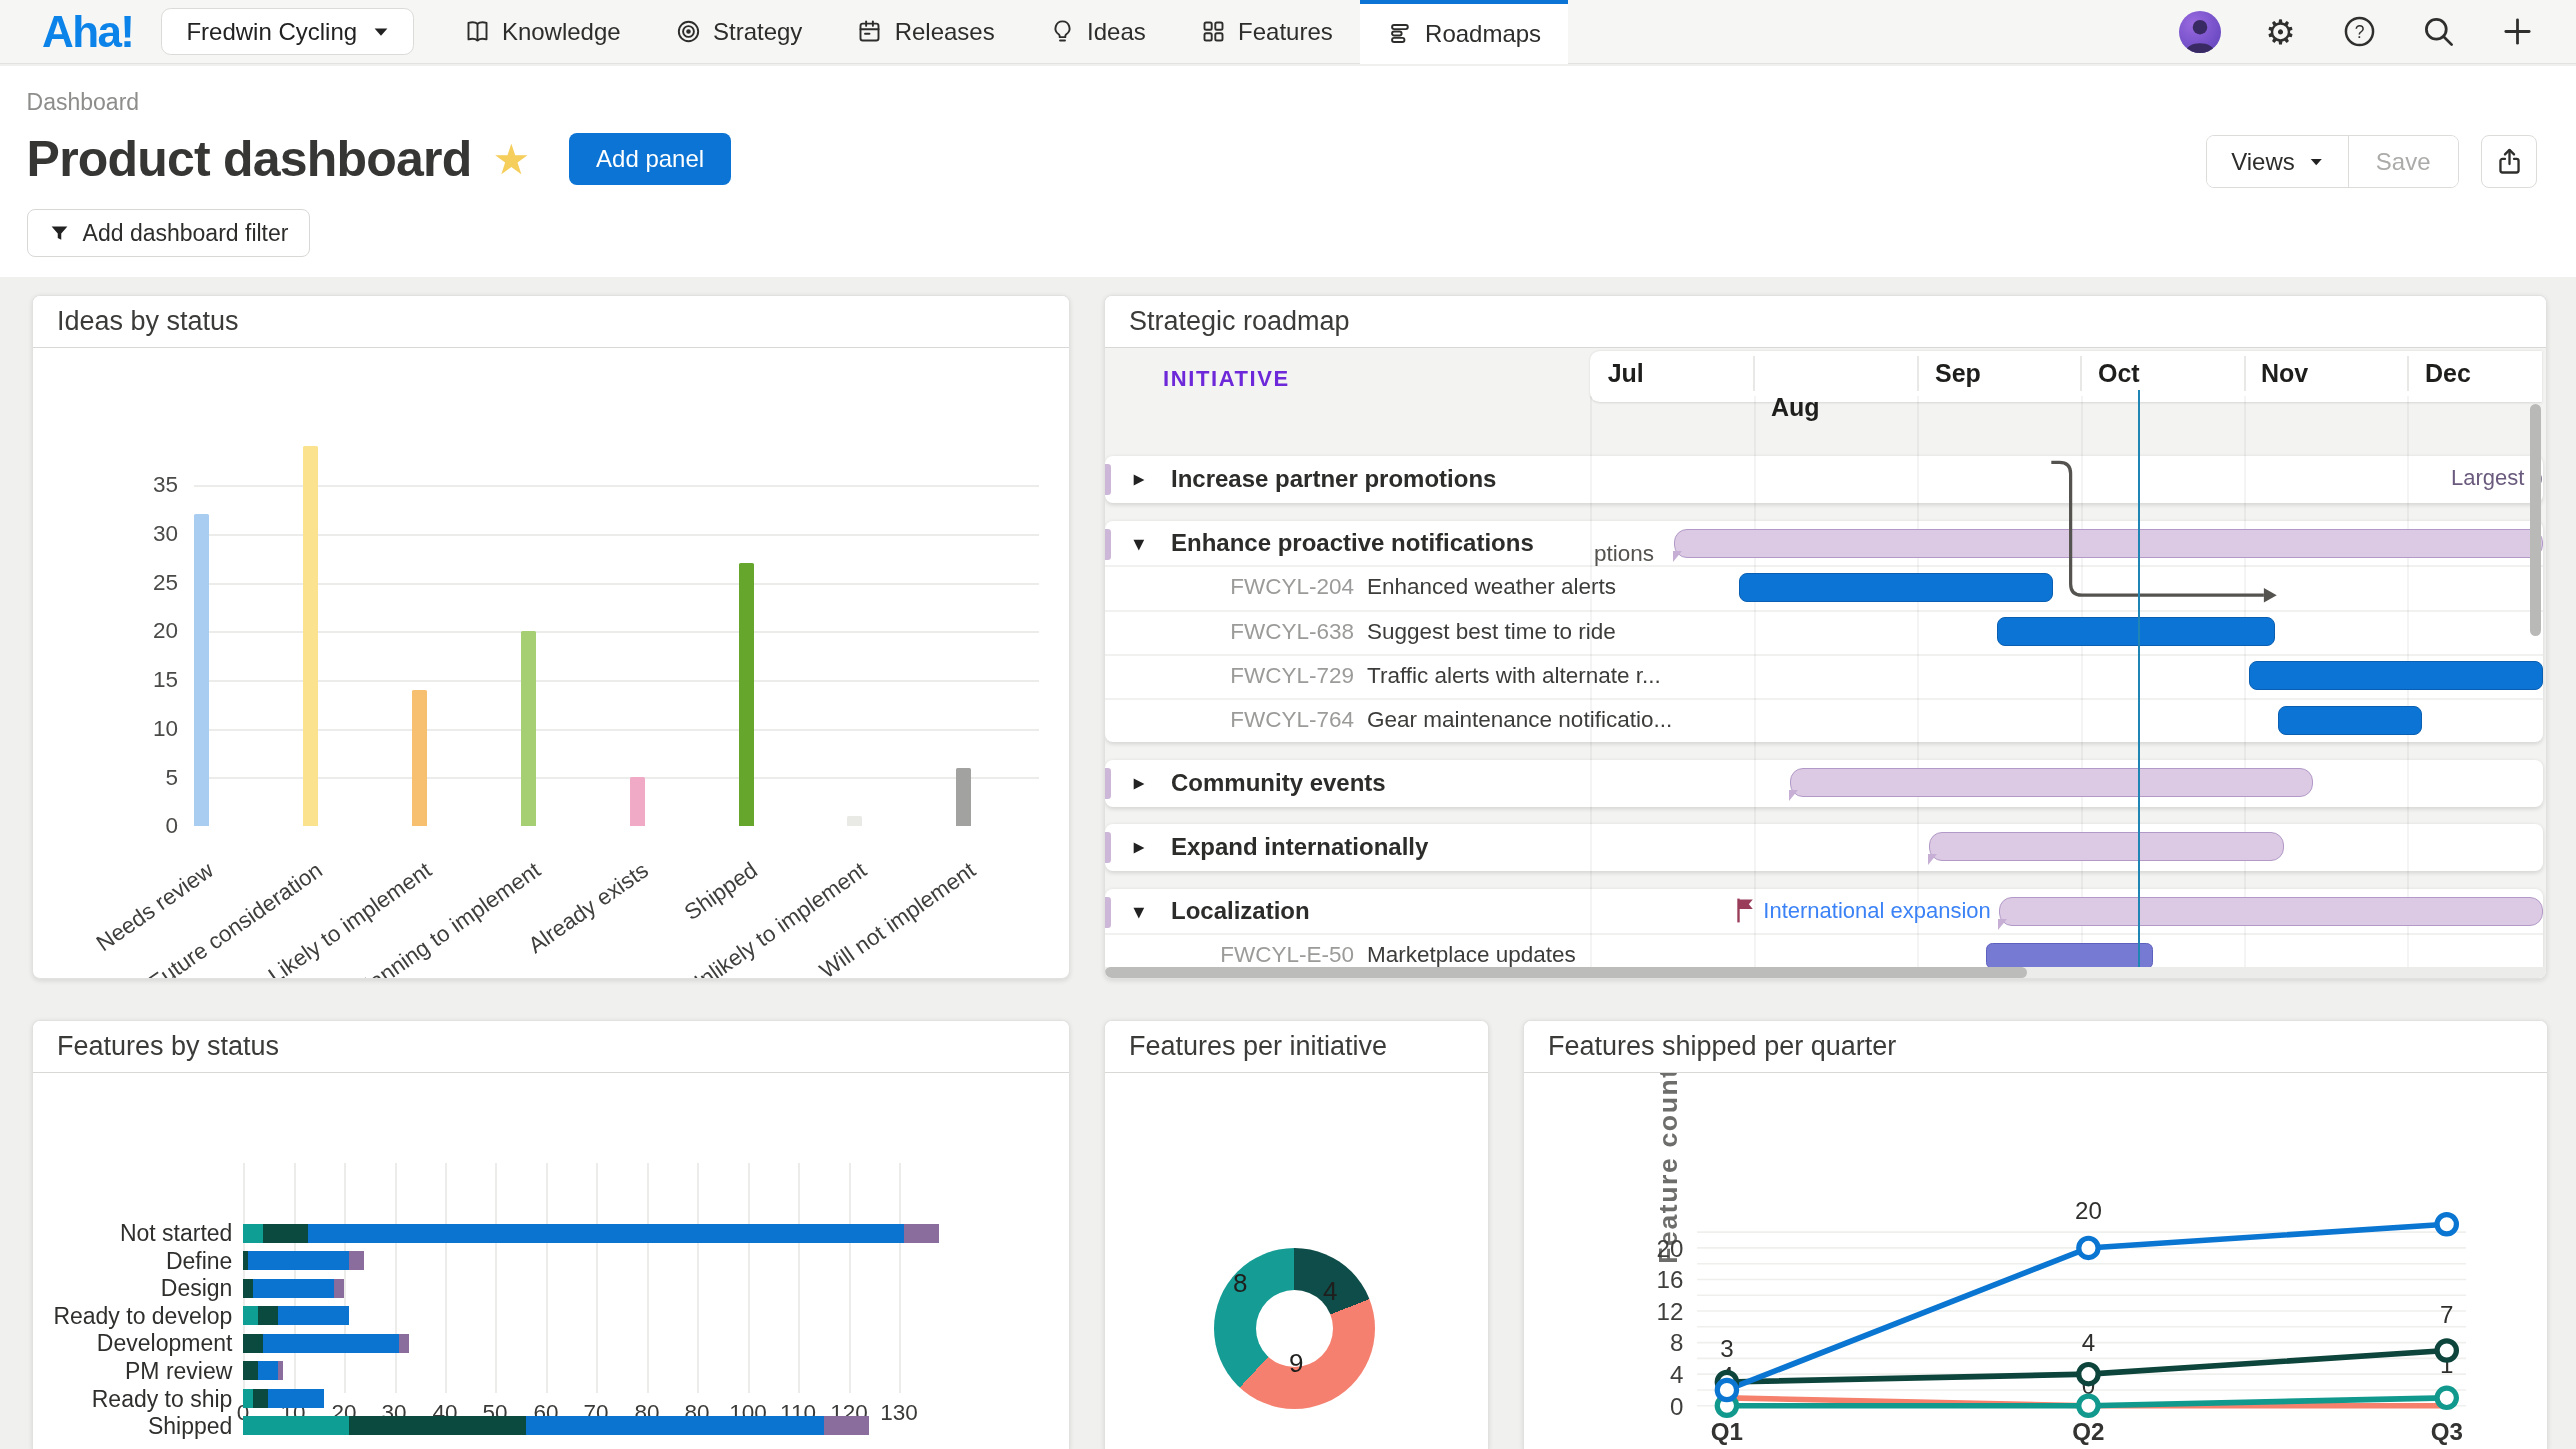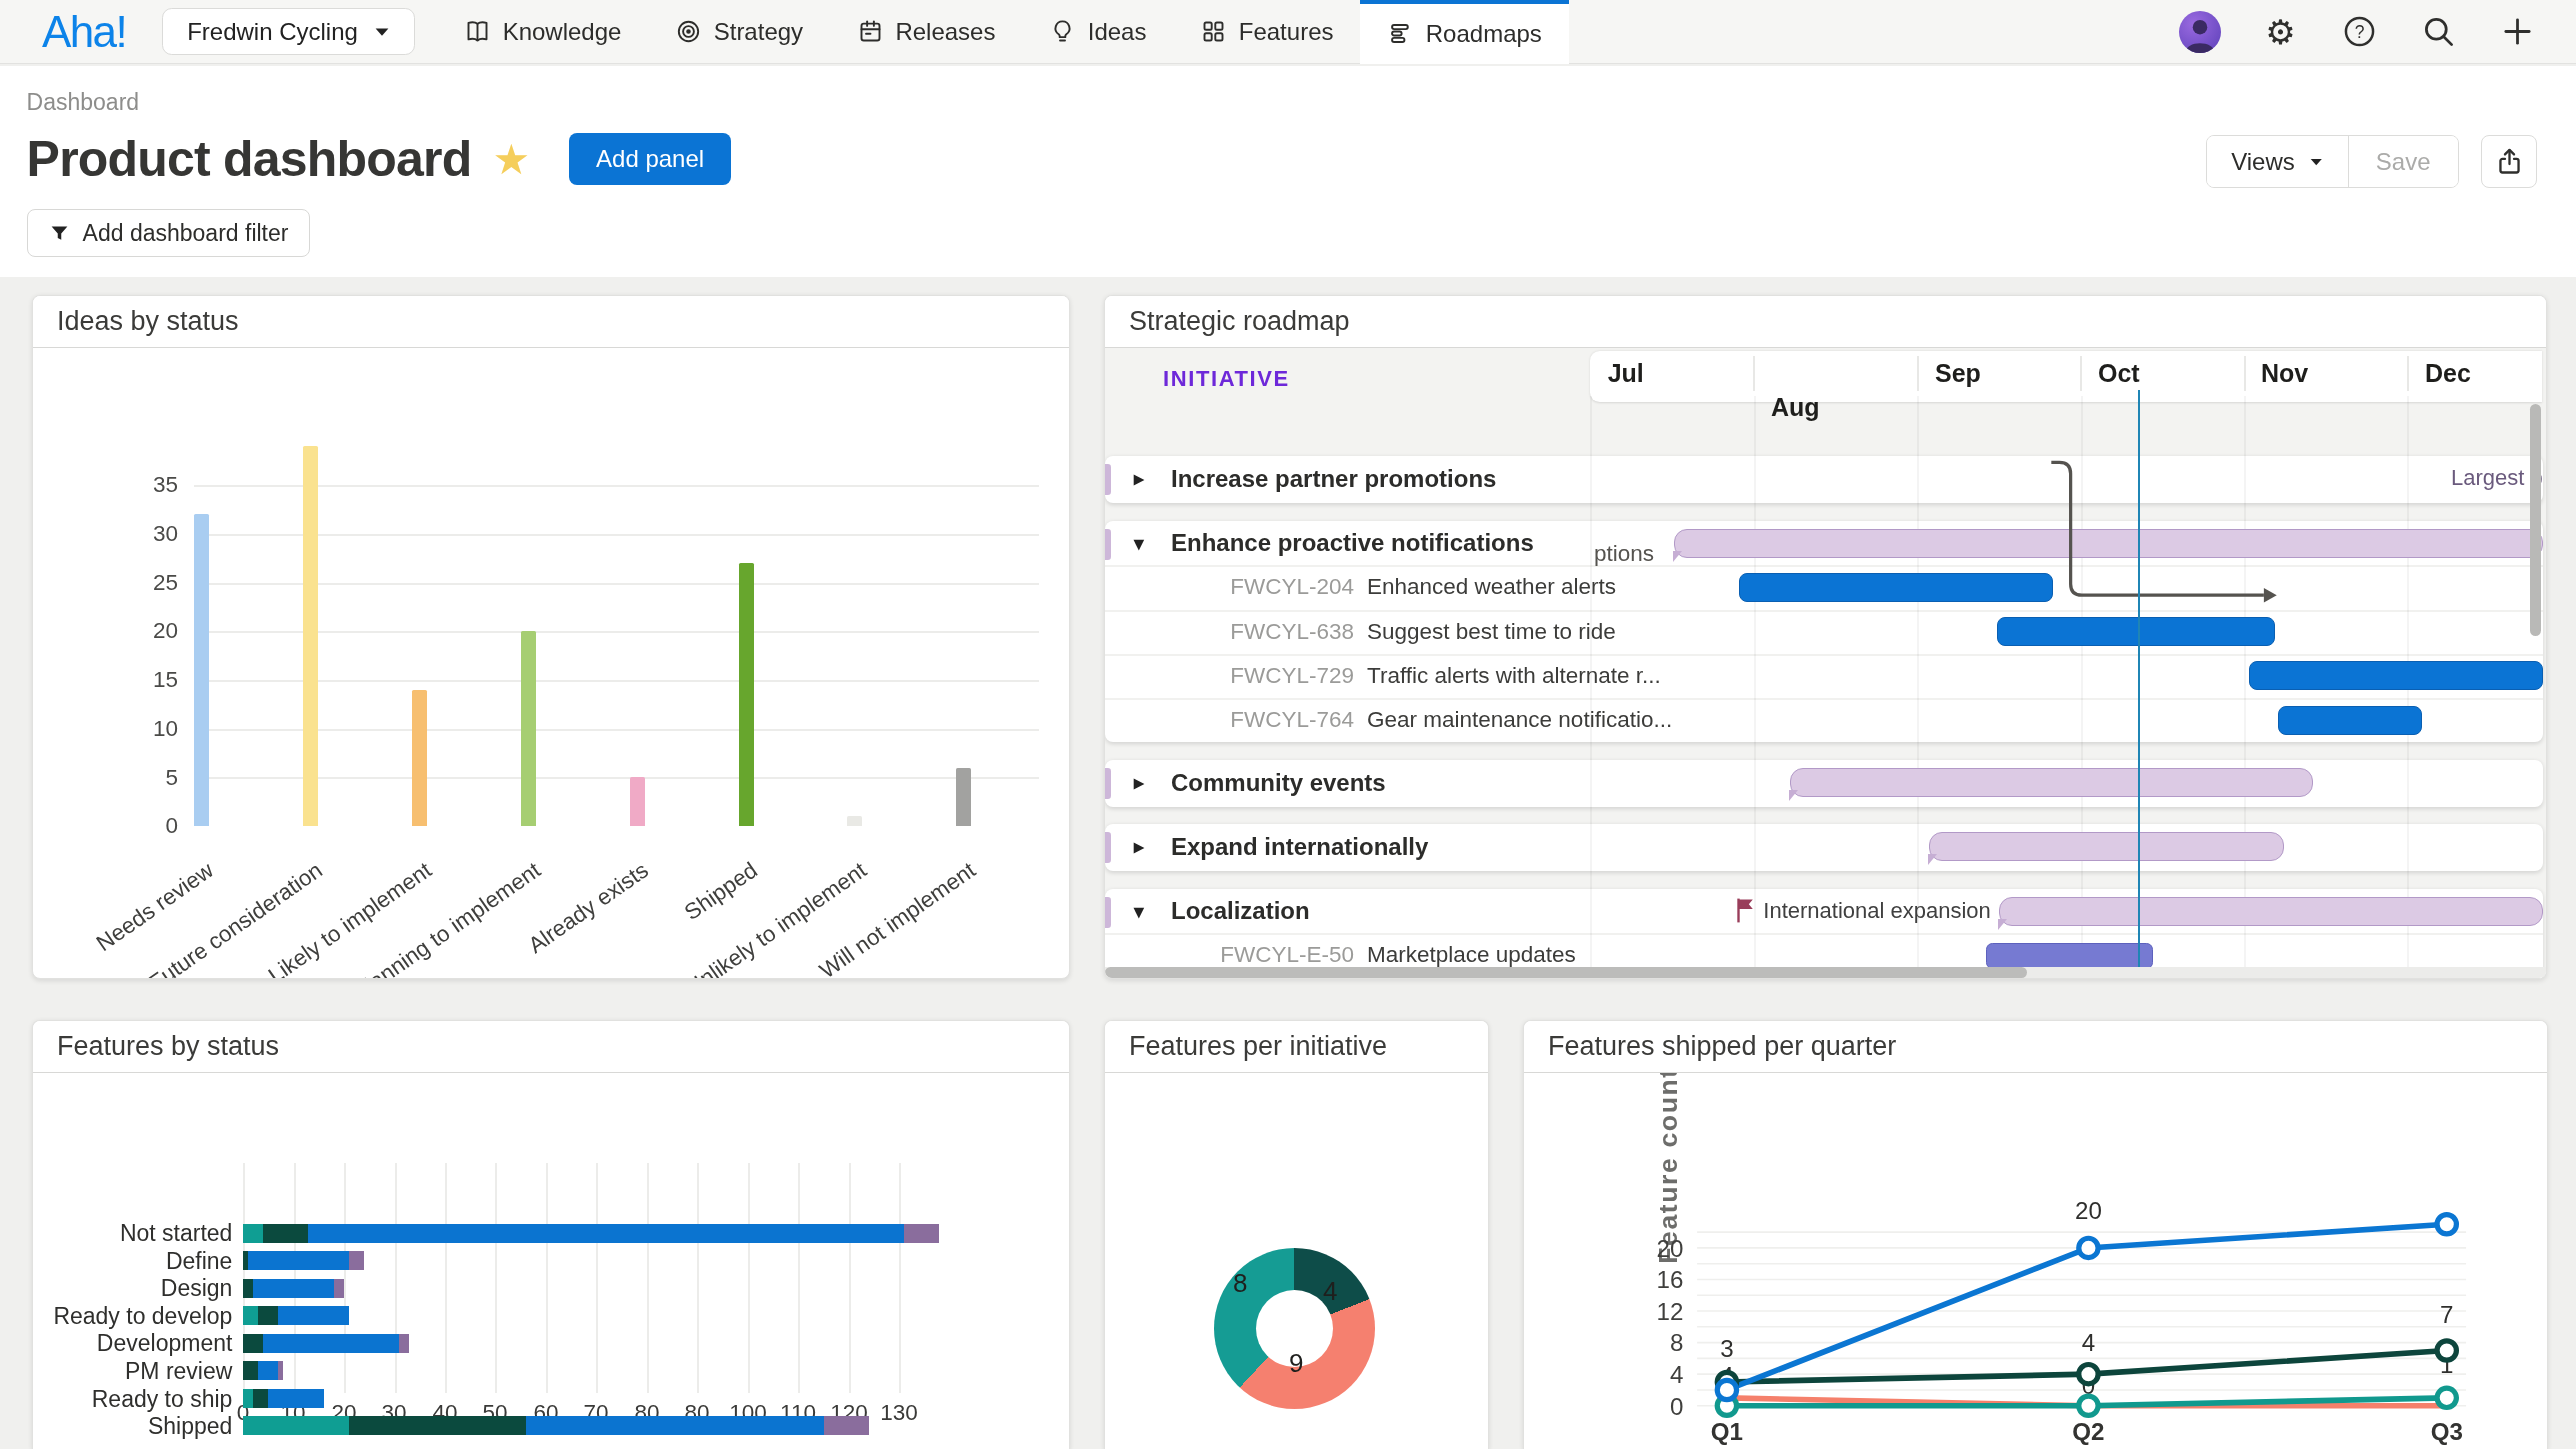--- a/index.html
+++ b/index.html
@@ -3,21 +3,21 @@
 <meta charset="utf-8">
 <style>
   * { box-sizing: border-box; margin: 0; padding: 0; }
   html,body { width: 2576px; height: 1449px; overflow: hidden;
     font-family: "Liberation Sans", sans-serif; background: #f0f0ee; color: #2f2f2d; }
 
   
   .topnav { position: absolute; top:0; left:0; width:2576px; height:64px;
     background:#f6f6f4; border-bottom:1.6px solid #e2e2e0; display:flex; align-items:center;
     padding-left:42px; z-index:50; }
-  .logo { font-size:44px; font-weight:400; color:#0c83e9; letter-spacing:-1.6px; margin-right:36px; cursor:pointer; }
+  .logo { font-size:44px; font-weight:700; color:#0c83e9; letter-spacing:-1.6px; margin-right:28px; cursor:pointer; }
   .workspace-pill { background:#fff; border:1.6px solid #dbdbd9; border-radius:9.7px;
     padding:0 24px; height:47px; display:flex; align-items:center; gap:16px;
     font-size:24px; color:#222; cursor:pointer; }
   .nav-items { display:flex; align-items:center; height:64px; margin-left:22.5px; }
   .nav-item { display:flex; align-items:center; gap:11.3px; font-size:24px; color:#2d2d2b;
     padding:0 27px; height:64px; cursor:pointer; white-space:nowrap; }
   .nav-item.active { background:#fff; border-top:4.8px solid #0b74d4; padding-top:0; }
   .nav-item svg { flex:0 0 auto; }
   .nav-right { margin-left:auto; display:flex; align-items:center; gap:40px; padding-right:39px; }
   .nav-icon-btn { width:39px; height:39px; display:flex; align-items:center; justify-content:center; cursor:pointer; }
@@ -363,21 +363,21 @@
           </div>
           <div class="rm-bar initiative" style="left: 824px; width: 355px; top: 7.6px;"></div>
         </div>
         <div class="rm-accent" style="top: 436px;"></div>
         <div class="rm-card" style="top: 493px; height: 133px;">
           <div class="rm-init-label" style="top: 0px;">
             <span class="rm-caret">▾</span>
             <span>Localization</span>
           </div>
           <div class="rm-bar initiative" style="left: 894px; width: 544px; top: 7.6px;"></div>
-          <div class="rm-milestone" style="left: 631px; top: 8px; color: #404040;">
+          <div class="rm-milestone" style="left: 631px; top: 8px; color: #3b82f6;">
             <svg width="19.3" height="27" viewBox="0 0 24 34">
               <line x1="3" y1="2" x2="3" y2="32" stroke="#993d5a" stroke-width="3"></line>
               <path d="M3 3h18l-5 6 5 6H3z" fill="#993d5a"></path>
             </svg>
             <span>International expansion</span>
           </div>
           <div class="rm-row-sep" style="top: 44px;"></div>
           <div class="rm-feat-label" style="top: 44px;">
             <span class="rm-feat-id" style="left:64px;">FWCYL-E-50</span>
             <span class="rm-feat-name">Marketplace updates</span>

